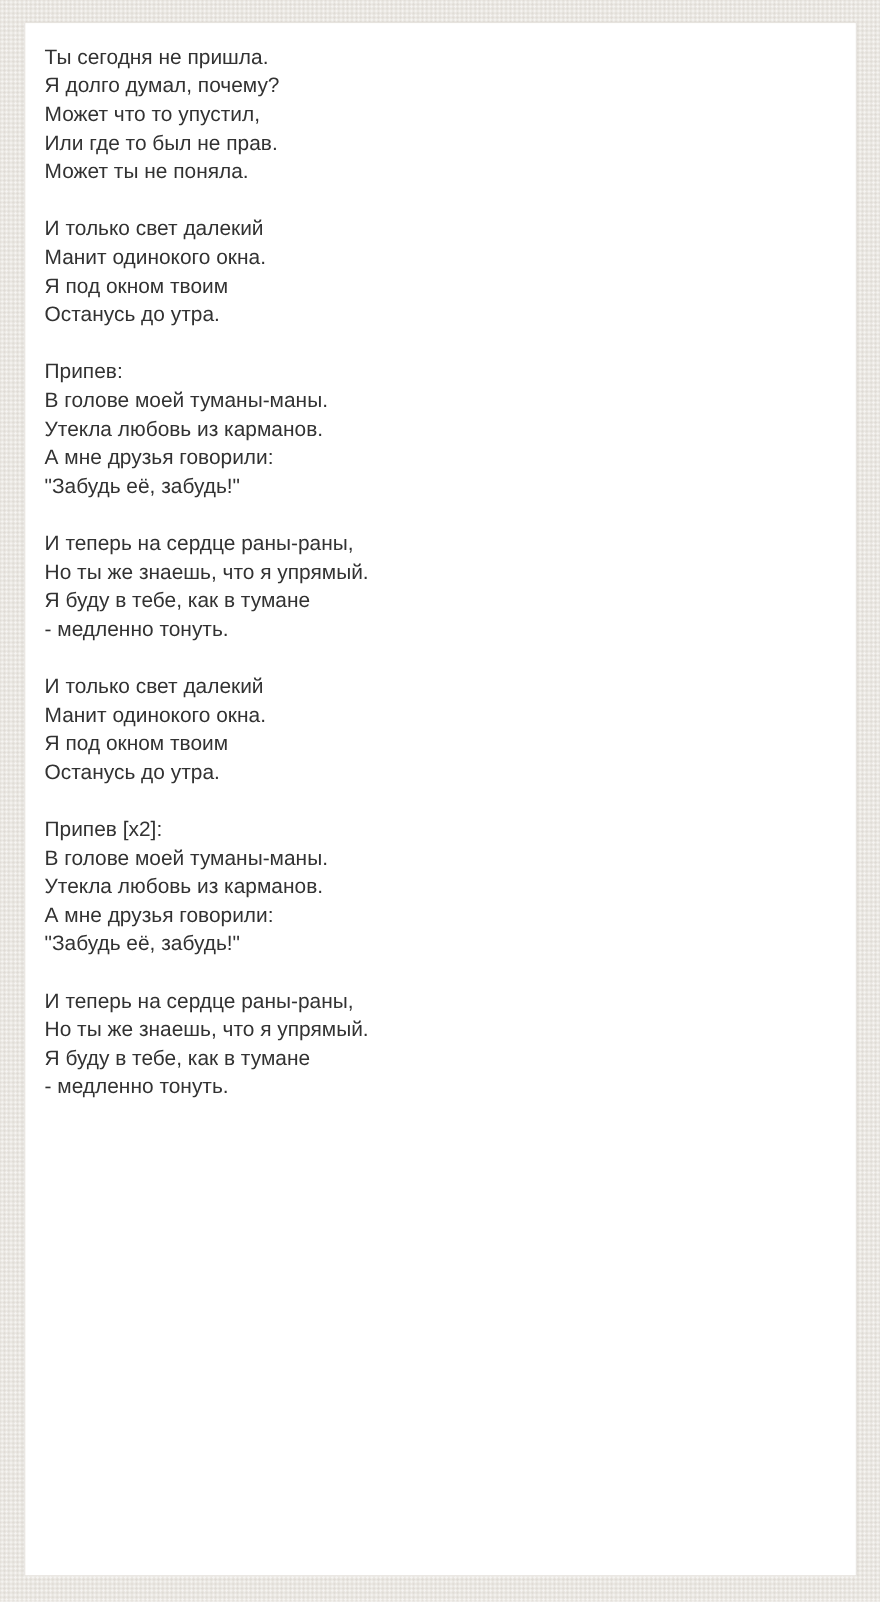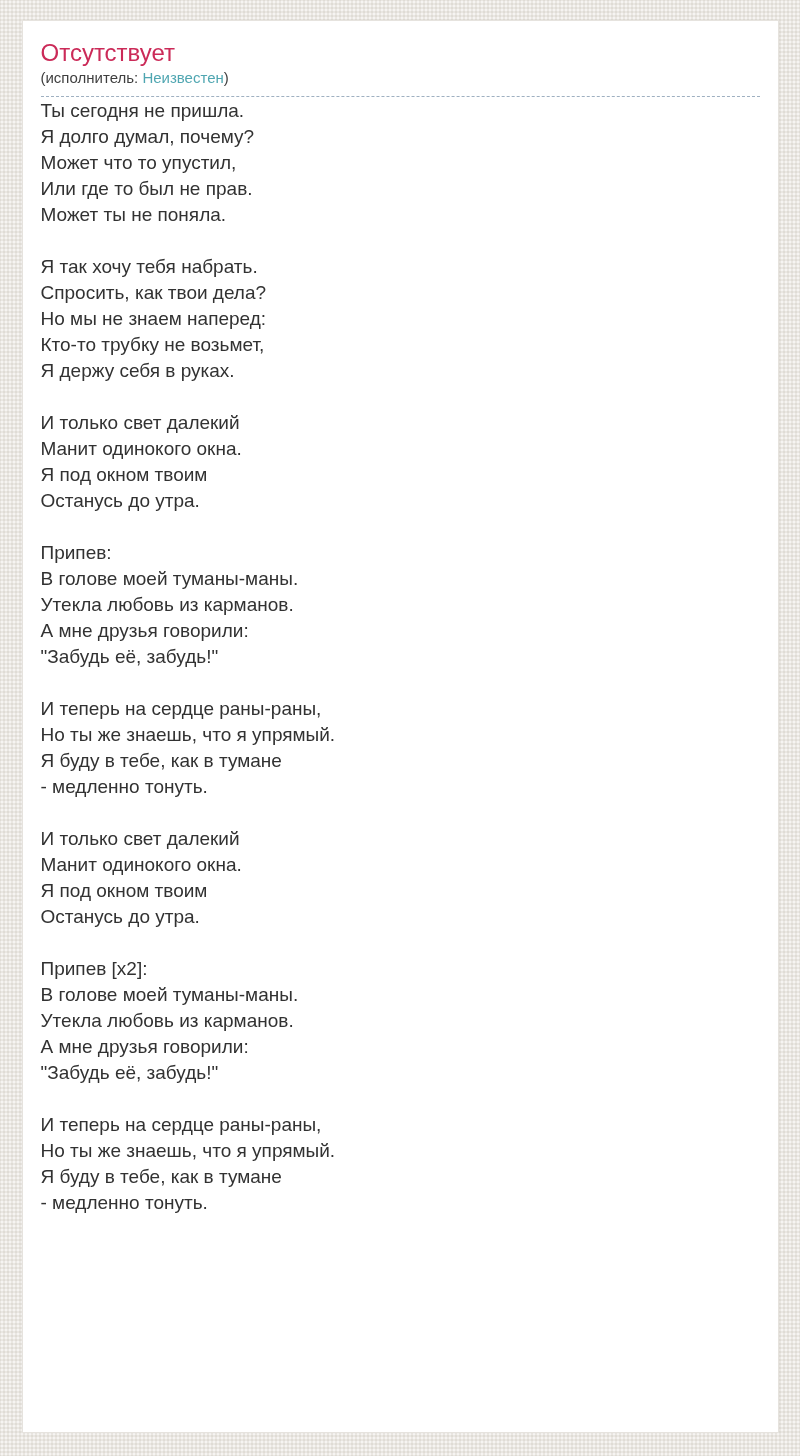--- a/index.html
+++ b/index.html
@@ -68,30 +68,23 @@
 
   .stanza:last-child {
     margin-bottom: 0;
   }
 </style>
 </head>
 <body>
 
 <div class="card">
 
-  <div class="song-header">
-    <h1 class="song-title">Отсутствует</h1>
-    <div class="artist-line">
-      <span>(исполнитель: </span><a class="artist-link">Неизвестен</a><span>)</span>
-    </div>
-  </div>
 
   <div class="lyrics">
       <p class="stanza">Ты сегодня не пришла.<br>Я долго думал, почему?<br>Может что то упустил,<br>Или где то был не прав.<br>Может ты не поняла.</p>
-      <p class="stanza">Я так хочу тебя набрать.<br>Спросить, как твои дела?<br>Но мы не знаем наперед:<br>Кто-то трубку не возьмет,<br>Я держу себя в руках.</p>
       <p class="stanza">И только свет далекий<br>Манит одинокого окна.<br>Я под окном твоим<br>Останусь до утра.</p>
       <p class="stanza">Припев:<br>В голове моей туманы-маны.<br>Утекла любовь из карманов.<br>А мне друзья говорили:<br>"Забудь её, забудь!"</p>
       <p class="stanza">И теперь на сердце раны-раны,<br>Но ты же знаешь, что я упрямый.<br>Я буду в тебе, как в тумане<br>- медленно тонуть.</p>
       <p class="stanza">И только свет далекий<br>Манит одинокого окна.<br>Я под окном твоим<br>Останусь до утра.</p>
       <p class="stanza">Припев [x2]:<br>В голове моей туманы-маны.<br>Утекла любовь из карманов.<br>А мне друзья говорили:<br>"Забудь её, забудь!"</p>
       <p class="stanza">И теперь на сердце раны-раны,<br>Но ты же знаешь, что я упрямый.<br>Я буду в тебе, как в тумане<br>- медленно тонуть.</p>
     </div>
 
 </div>
 

